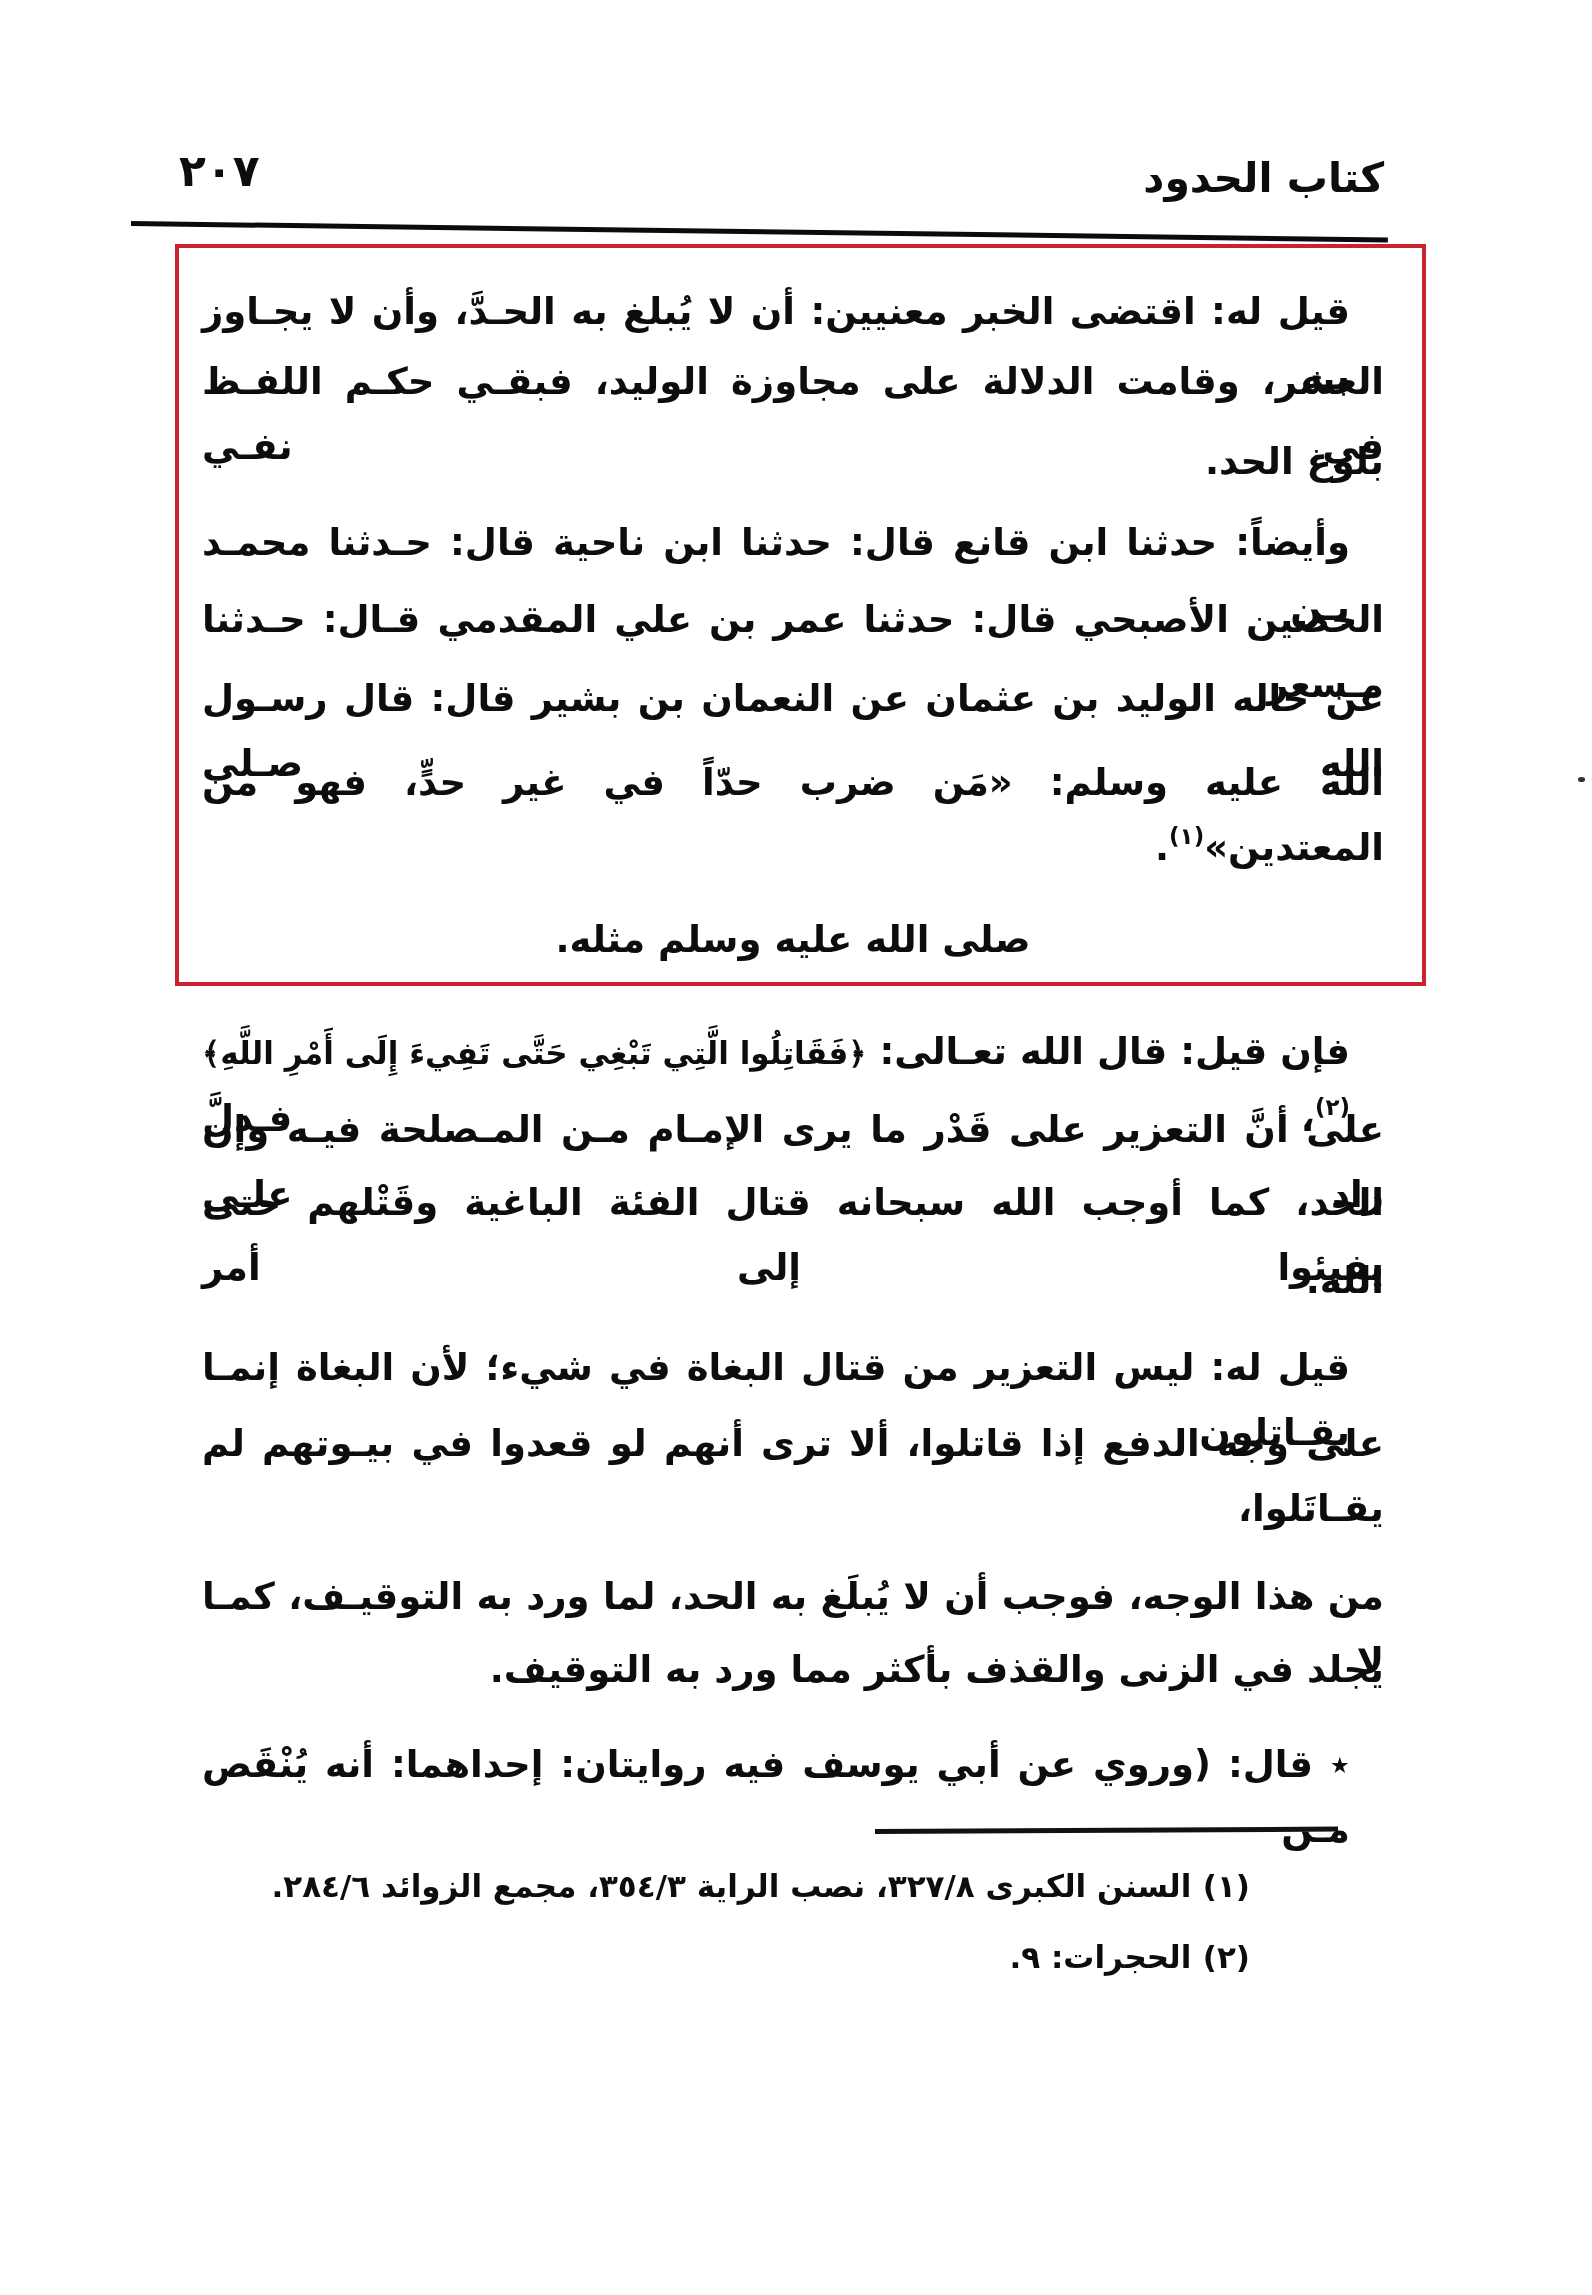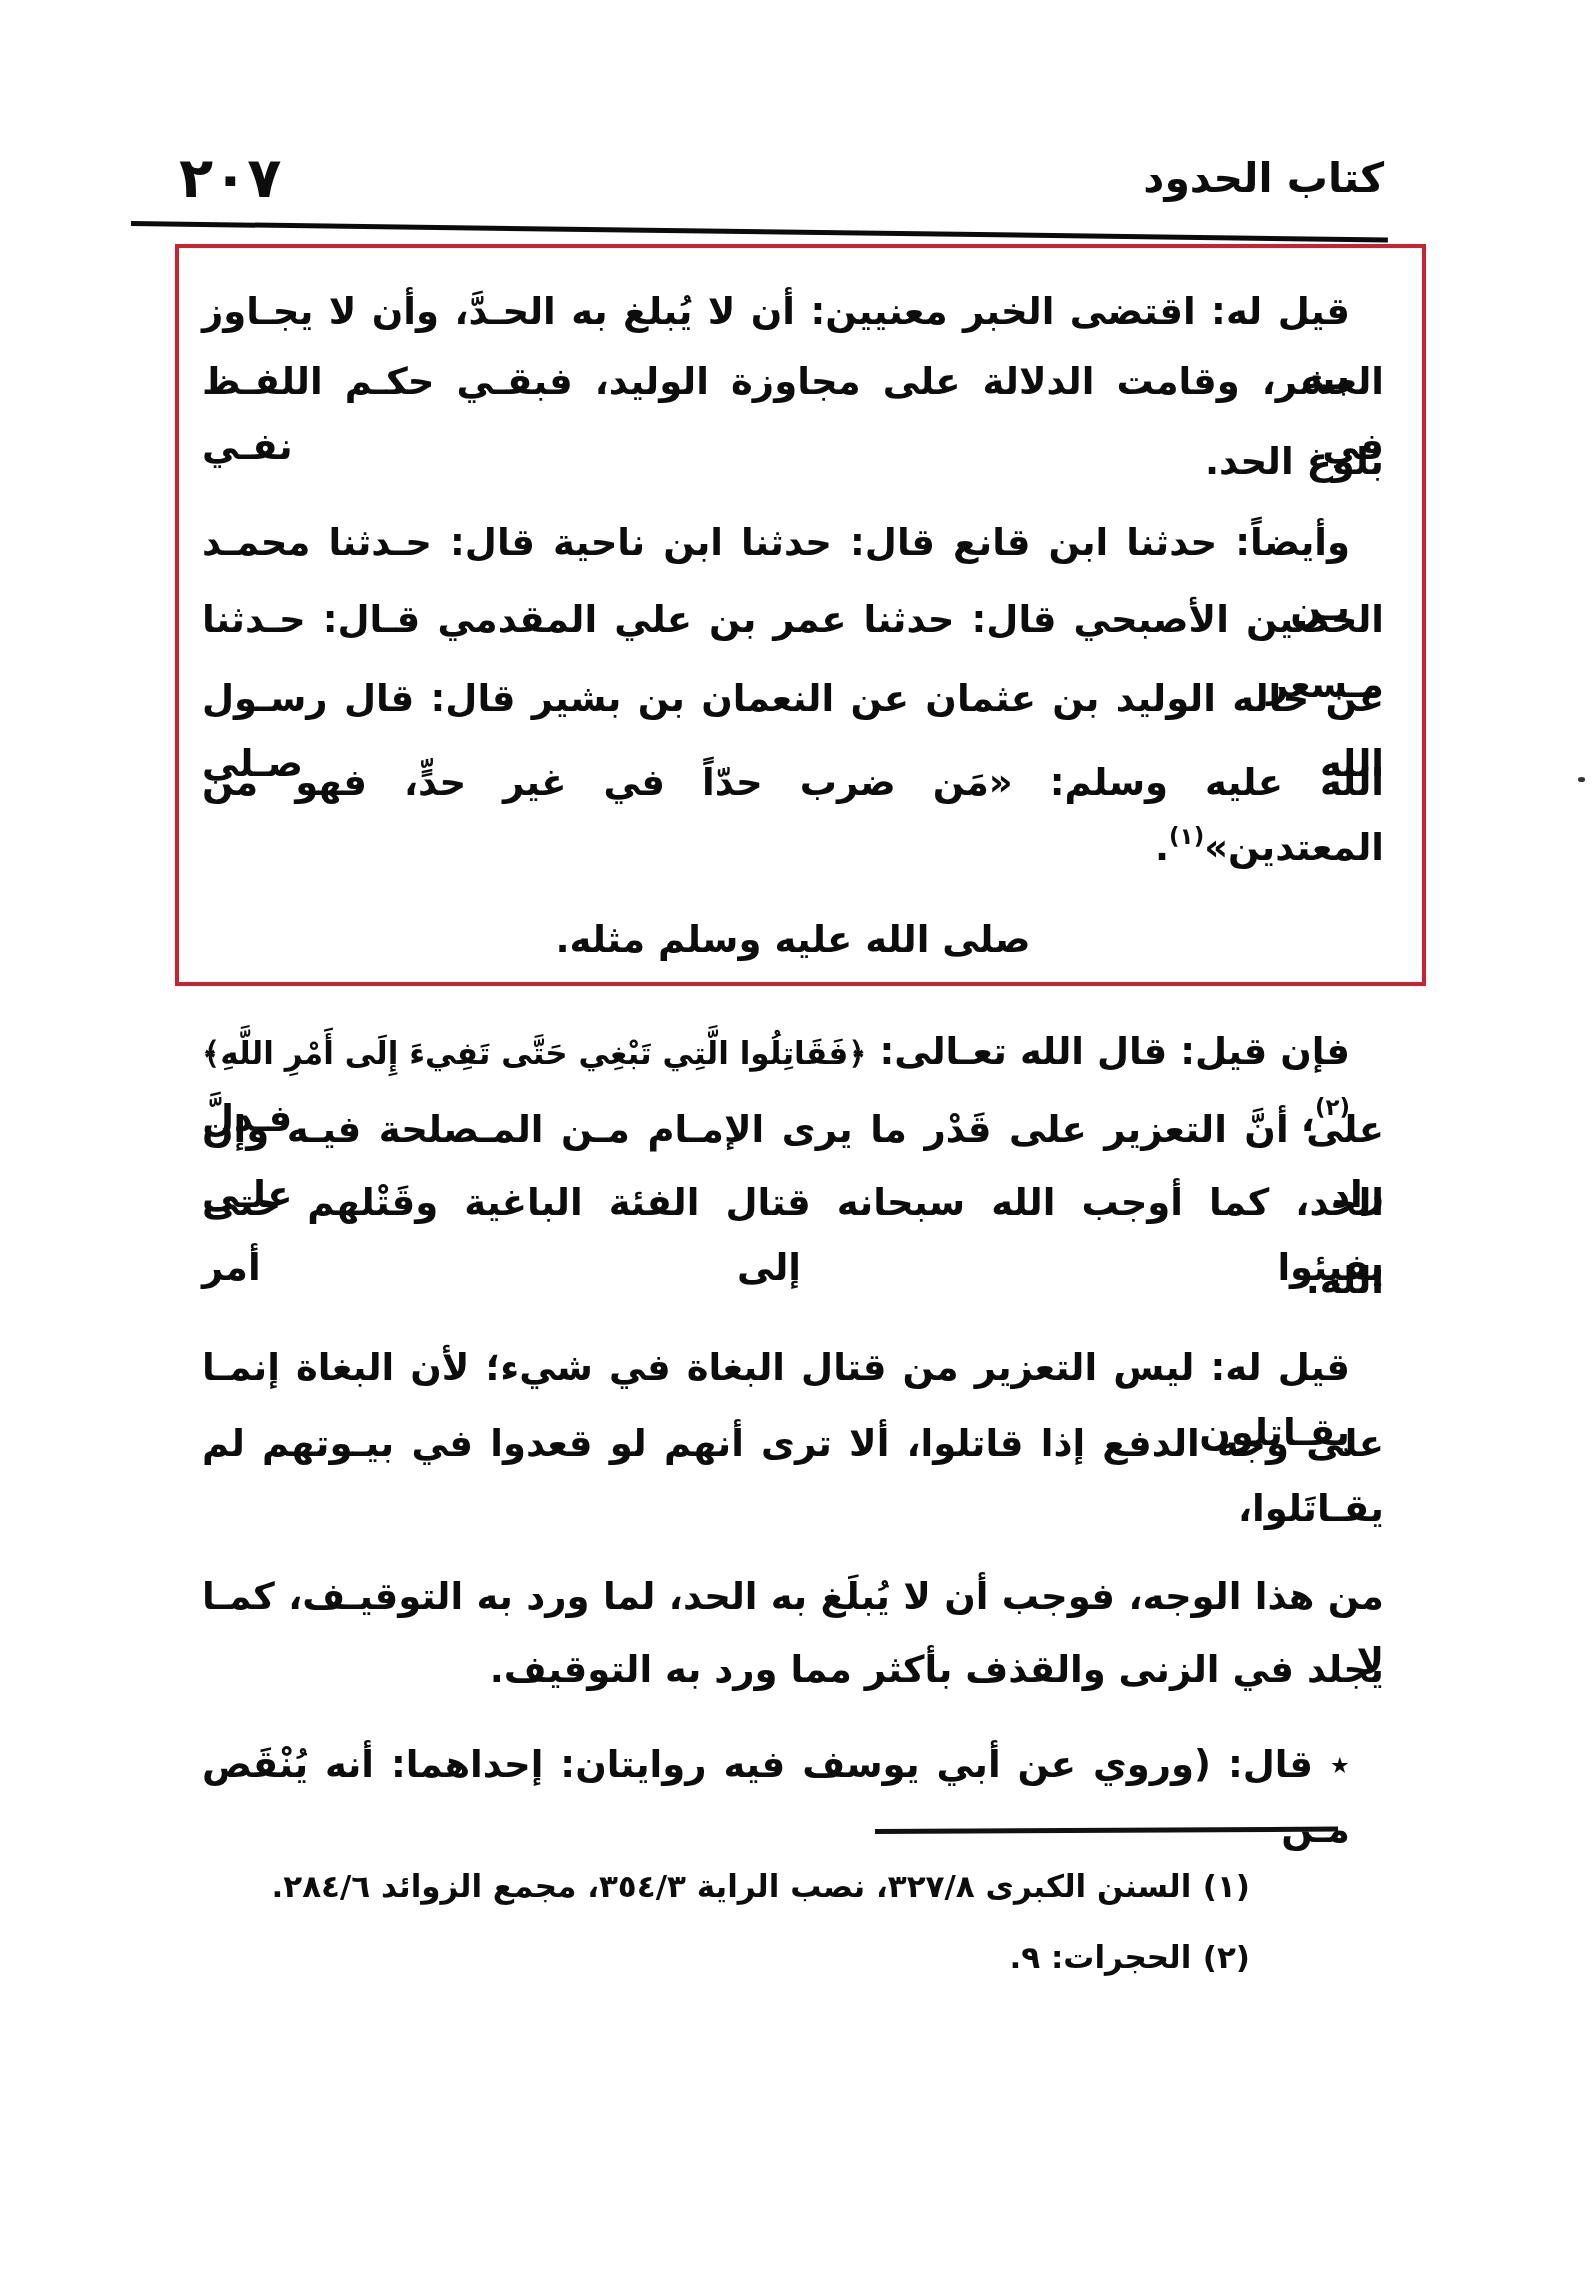--- a/index.html
+++ b/index.html
@@ -7,21 +7,21 @@
     position:relative;
     width:1593px;height:2295px;
     background:#ffffff;
     overflow:hidden;
     font-family:"DejaVu Sans",sans-serif;
     color:#0d0d0d;
     direction:rtl;
   }
   .hdr-num{
     position:absolute;left:180px;top:145px;
-    font-size:56px;font-weight:700;letter-spacing:2.4px;
+    font-size:44px;font-weight:700;letter-spacing:2.4px;
     direction:rtl;
   }
   .hdr-title{
     position:absolute;right:208px;top:154px;
     font-size:41px;font-weight:700;
     direction:rtl;
   }
   .hdr-rule{
     position:absolute;left:132px;top:221px;width:1257px;height:4.9px;
     background:#0b0b0b;

